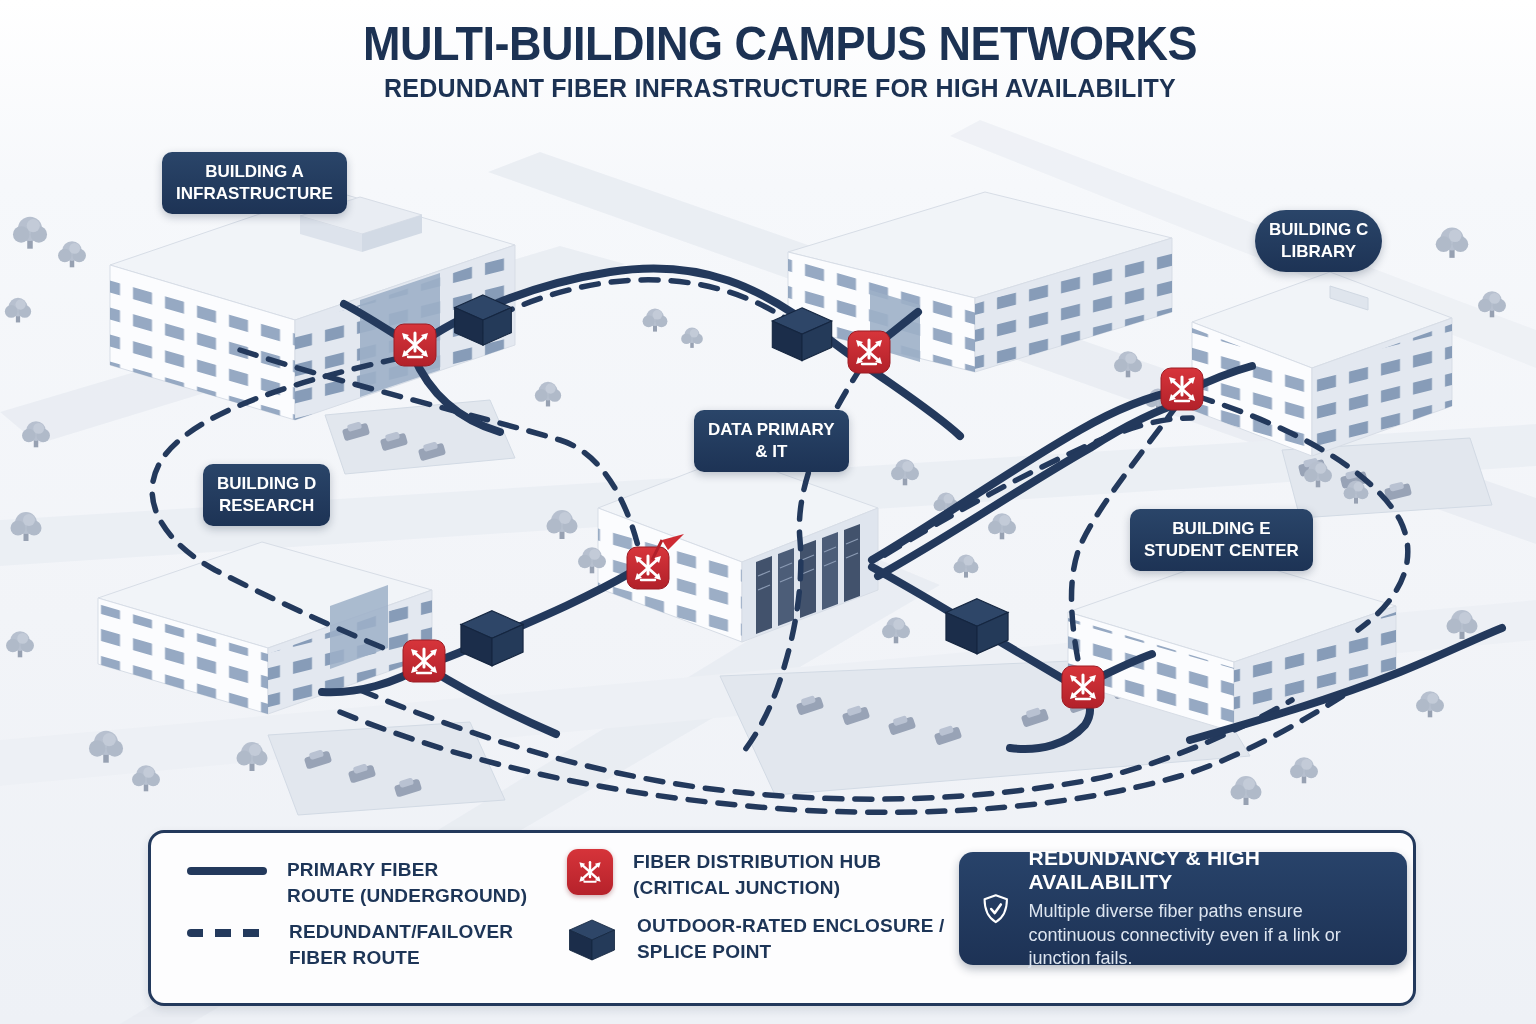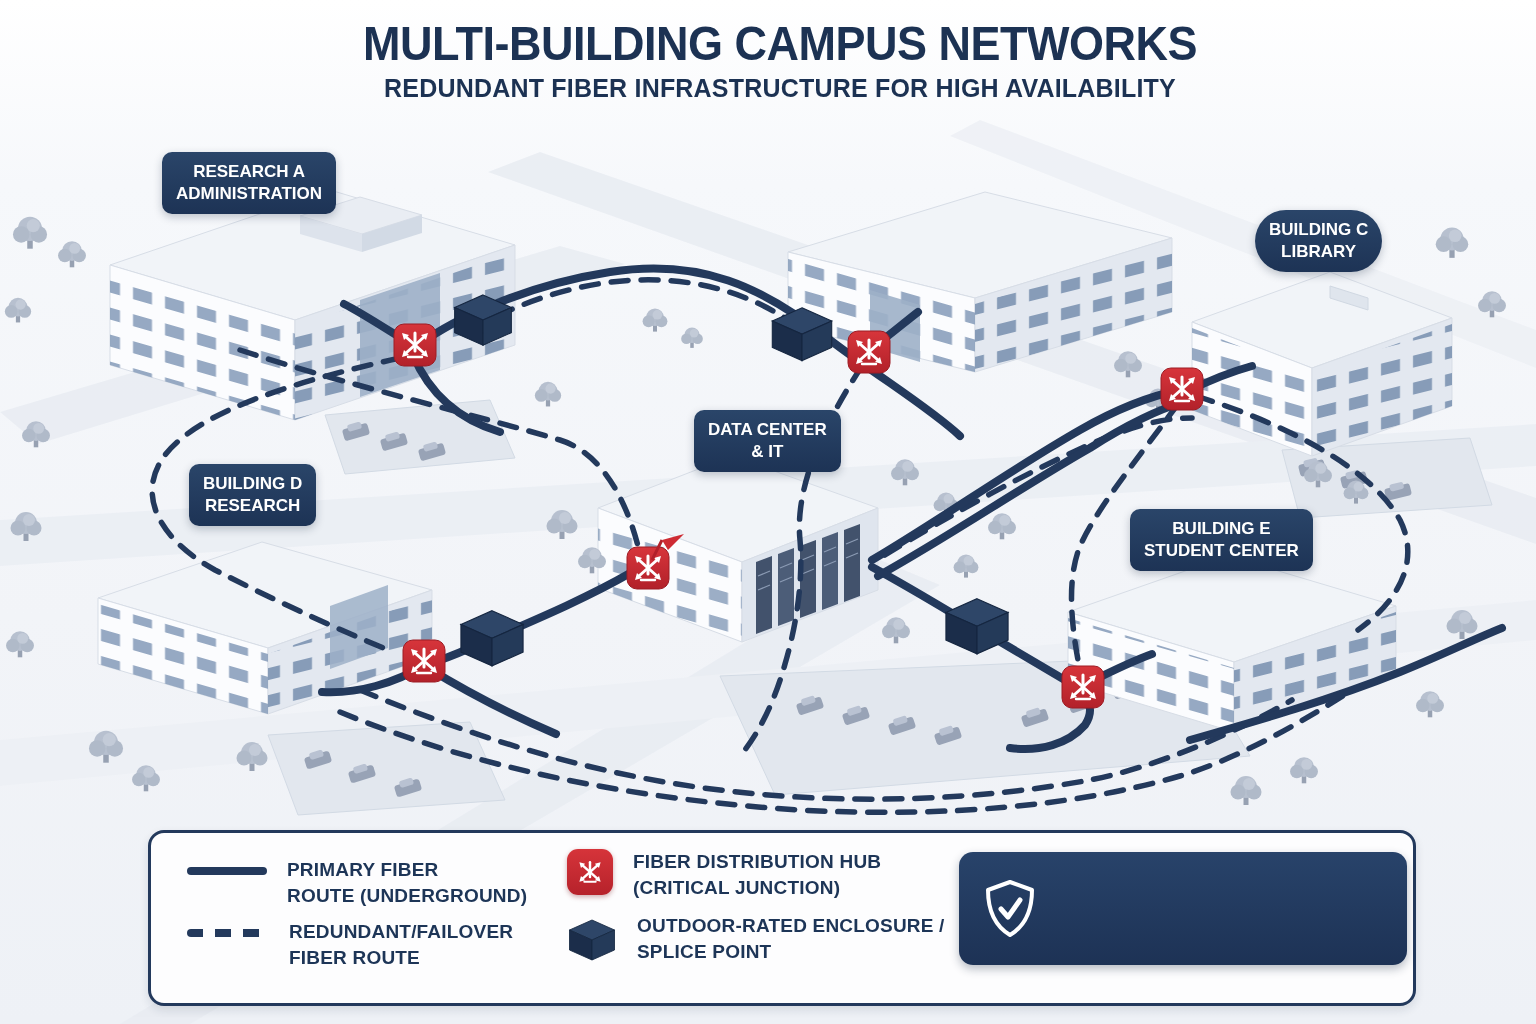--- a/index.html
+++ b/index.html
@@ -12,21 +12,21 @@
     transform:scaleY(1.05);}
   .hdr h2{margin:4px 0 0;font-size:25px;font-weight:700;letter-spacing:0.2px;color:#1c3253;}
   
   .blabel{position:absolute;z-index:25;background:linear-gradient(180deg,#2a4569 0%,#1d3355 100%);
     color:#fff;border-radius:10px;padding:9px 14px;text-align:center;
     font-weight:700;font-size:17px;line-height:1.3;box-shadow:0 3px 8px rgba(20,35,60,.25);
     white-space:nowrap;}
   .bl-0{left:162px;top:152px;}
   .bl-1{left:857px;top:142px;}
   .bl-2{left:1255px;top:210px;border-radius:31px;}
-  .bl-3{left:189px;top:464px;text-align:center;}
+  .bl-3{left:203px;top:464px;text-align:center;}
   .bl-4{left:694px;top:410px;}
   .bl-5{left:1130px;top:509px;}
   
   .legend{position:absolute;z-index:30;left:148px;top:830px;width:1268px;height:176px;
     background:#fdfdfe;border:3px solid #23395c;border-radius:16px;box-sizing:border-box;
     box-shadow:0 4px 10px rgba(25,40,65,.12);}
   .lg-row{position:absolute;display:flex;align-items:flex-start;gap:20px;color:#1d3557;}
   .lg-text{font-weight:700;font-size:19px;line-height:1.35;color:#1d3557;letter-spacing:0.2px;}
   .sw-solid{width:80px;height:8px;border-radius:4px;background:#23395c;margin-top:10px;}
   .sw-dash{width:82px;height:8px;margin-top:10px;
@@ -290,33 +290,33 @@
       </g>
     </g>
   </svg>
 
   <div class="hdr">
     <h1>MULTI-BUILDING CAMPUS NETWORKS</h1>
     <h2>REDUNDANT FIBER INFRASTRUCTURE FOR HIGH AVAILABILITY</h2>
   </div>
 
   <div class="blabel bl-0">
-    <div>RESEARCH A</div>
-    <div>ADMINISTRATION</div>
+    <div>BUILDING A</div>
+    <div>INFRASTRUCTURE</div>
   </div>
   <div class="blabel bl-2">
     <div>BUILDING C</div>
     <div>LIBRARY</div>
   </div>
   <div class="blabel bl-3">
     <div>BUILDING D</div>
     <div>RESEARCH</div>
   </div>
   <div class="blabel bl-4">
-    <div>DATA CENTER</div>
+    <div>DATA PRIMARY</div>
     <div>&amp; IT</div>
   </div>
   <div class="blabel bl-5">
     <div>BUILDING E</div>
     <div>STUDENT CENTER</div>
   </div>
 
   <div class="legend">
 
     <div class="lg-row lg-1">
@@ -364,16 +364,20 @@
         <div>OUTDOOR-RATED ENCLOSURE /</div>
         <div>SPLICE POINT</div>
       </div>
     </div>
 
     <div class="panel">
       <svg width="58" height="62" viewBox="0 0 58 62">
         <path d="M29 4 L51 12 C51 34 44 48 29 57 C14 48 7 34 7 12 Z" fill="none" stroke="#ffffff" stroke-width="4" stroke-linejoin="round"></path>
         <path d="M20 31 L27 39 L39 22" fill="none" stroke="#ffffff" stroke-width="5" stroke-linecap="round" stroke-linejoin="round"></path>
       </svg>
+      <div>
+        <p class="panel-title">REDUNDANCY &amp; HIGH AVAILABILITY</p>
+        <p class="panel-body">Multiple diverse fiber paths ensure continuous connectivity even if a link or junction fails.</p>
+      </div>
     </div>
 
   </div>
 </div>
 
 </body></html>

